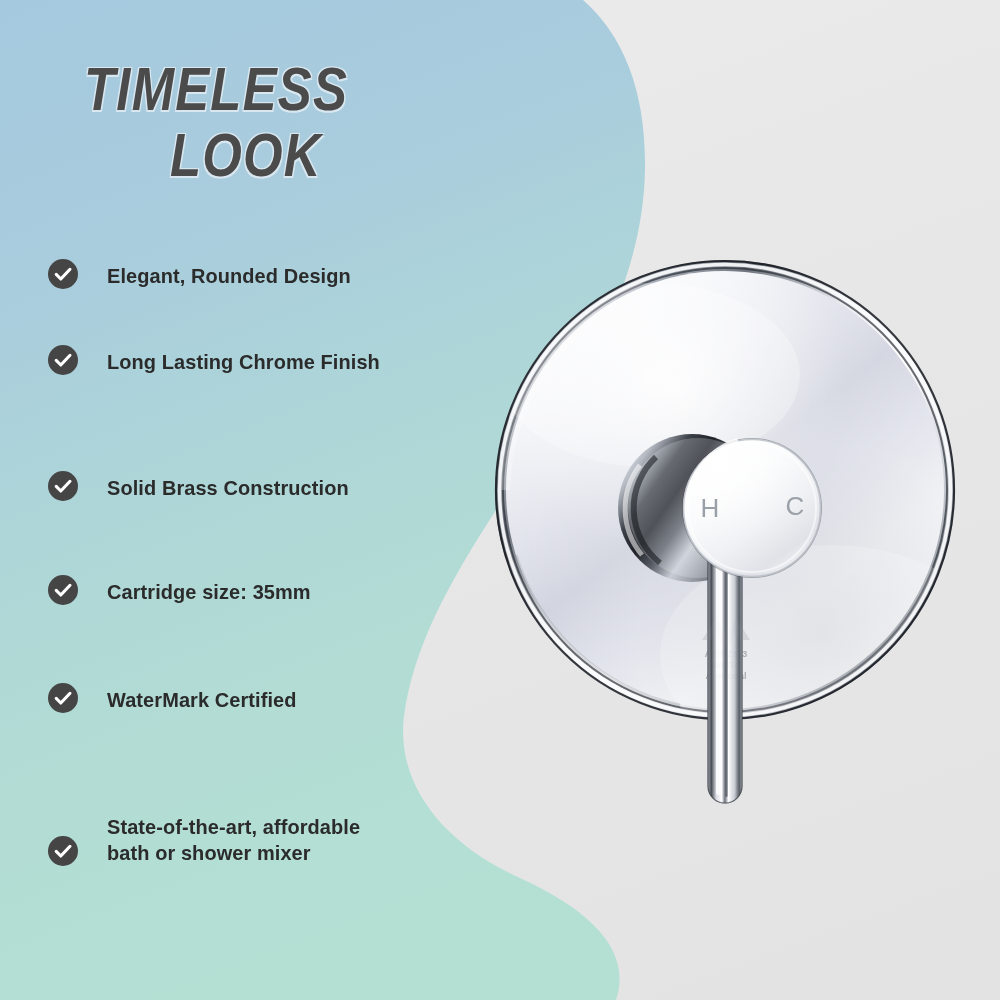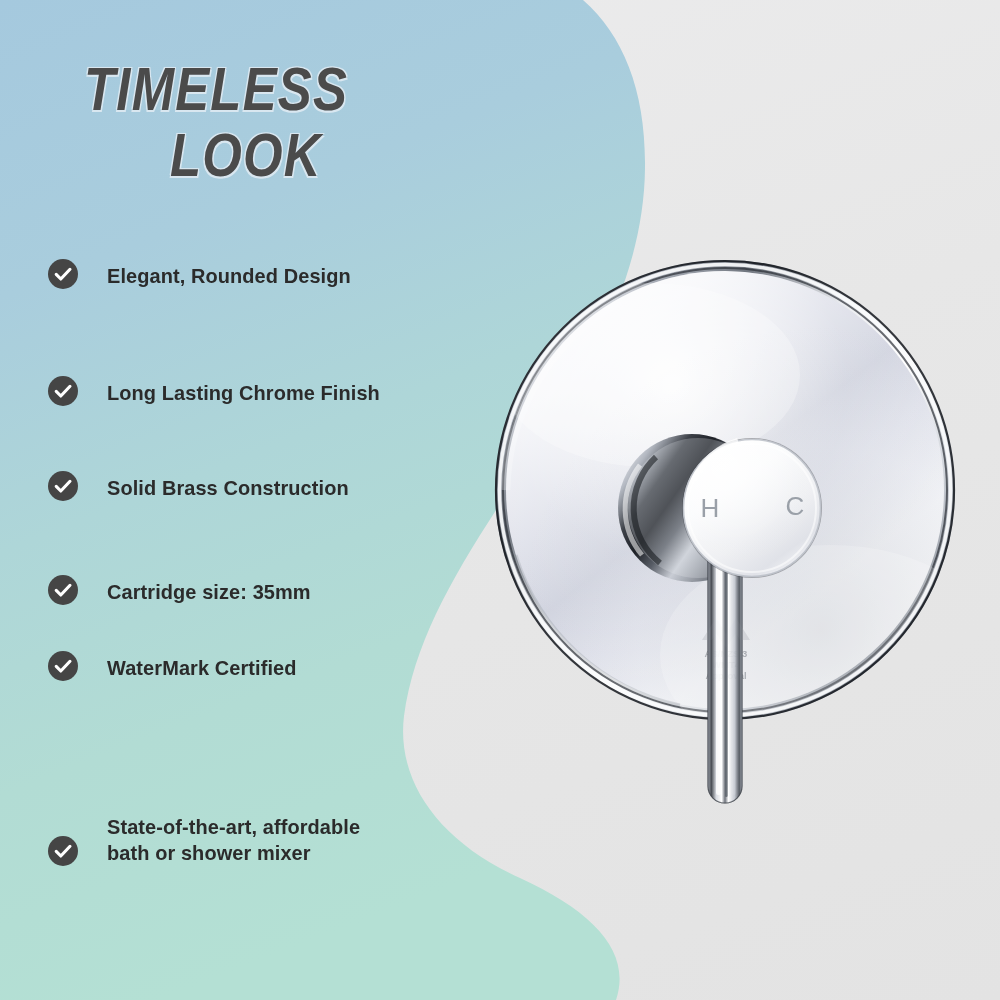--- a/index.html
+++ b/index.html
@@ -150,21 +150,21 @@
     <div class="feature" style="top:0px">
       <span class="check-wrap">
         <svg class="check-circle" viewBox="0 0 30 30">
           <circle cx="15" cy="15" r="15" fill="#454545"></circle>
           <path d="M8.2 15.4 L12.8 20 L22 10.3" fill="none" stroke="#ffffff" stroke-width="3.1" stroke-linecap="round" stroke-linejoin="round"></path>
         </svg>
       </span>
       <span class="feature-text">Elegant, Rounded Design</span>
     </div>
 
-    <div class="feature" style="top:117px">
+    <div class="feature" style="top:86px">
       <span class="check-wrap">
         <svg class="check-circle" viewBox="0 0 30 30">
           <circle cx="15" cy="15" r="15" fill="#454545"></circle>
           <path d="M8.2 15.4 L12.8 20 L22 10.3" fill="none" stroke="#ffffff" stroke-width="3.1" stroke-linecap="round" stroke-linejoin="round"></path>
         </svg>
       </span>
       <span class="feature-text">Long Lasting Chrome Finish</span>
     </div>
 
     <div class="feature" style="top:212px">
@@ -180,21 +180,21 @@
     <div class="feature" style="top:316px">
       <span class="check-wrap">
         <svg class="check-circle" viewBox="0 0 30 30">
           <circle cx="15" cy="15" r="15" fill="#454545"></circle>
           <path d="M8.2 15.4 L12.8 20 L22 10.3" fill="none" stroke="#ffffff" stroke-width="3.1" stroke-linecap="round" stroke-linejoin="round"></path>
         </svg>
       </span>
       <span class="feature-text">Cartridge size: 35mm</span>
     </div>
 
-    <div class="feature" style="top:392px">
+    <div class="feature" style="top:424px">
       <span class="check-wrap">
         <svg class="check-circle" viewBox="0 0 30 30">
           <circle cx="15" cy="15" r="15" fill="#454545"></circle>
           <path d="M8.2 15.4 L12.8 20 L22 10.3" fill="none" stroke="#ffffff" stroke-width="3.1" stroke-linecap="round" stroke-linejoin="round"></path>
         </svg>
       </span>
       <span class="feature-text">WaterMark Certified</span>
     </div>
 
     <div class="feature" style="top:556px">

